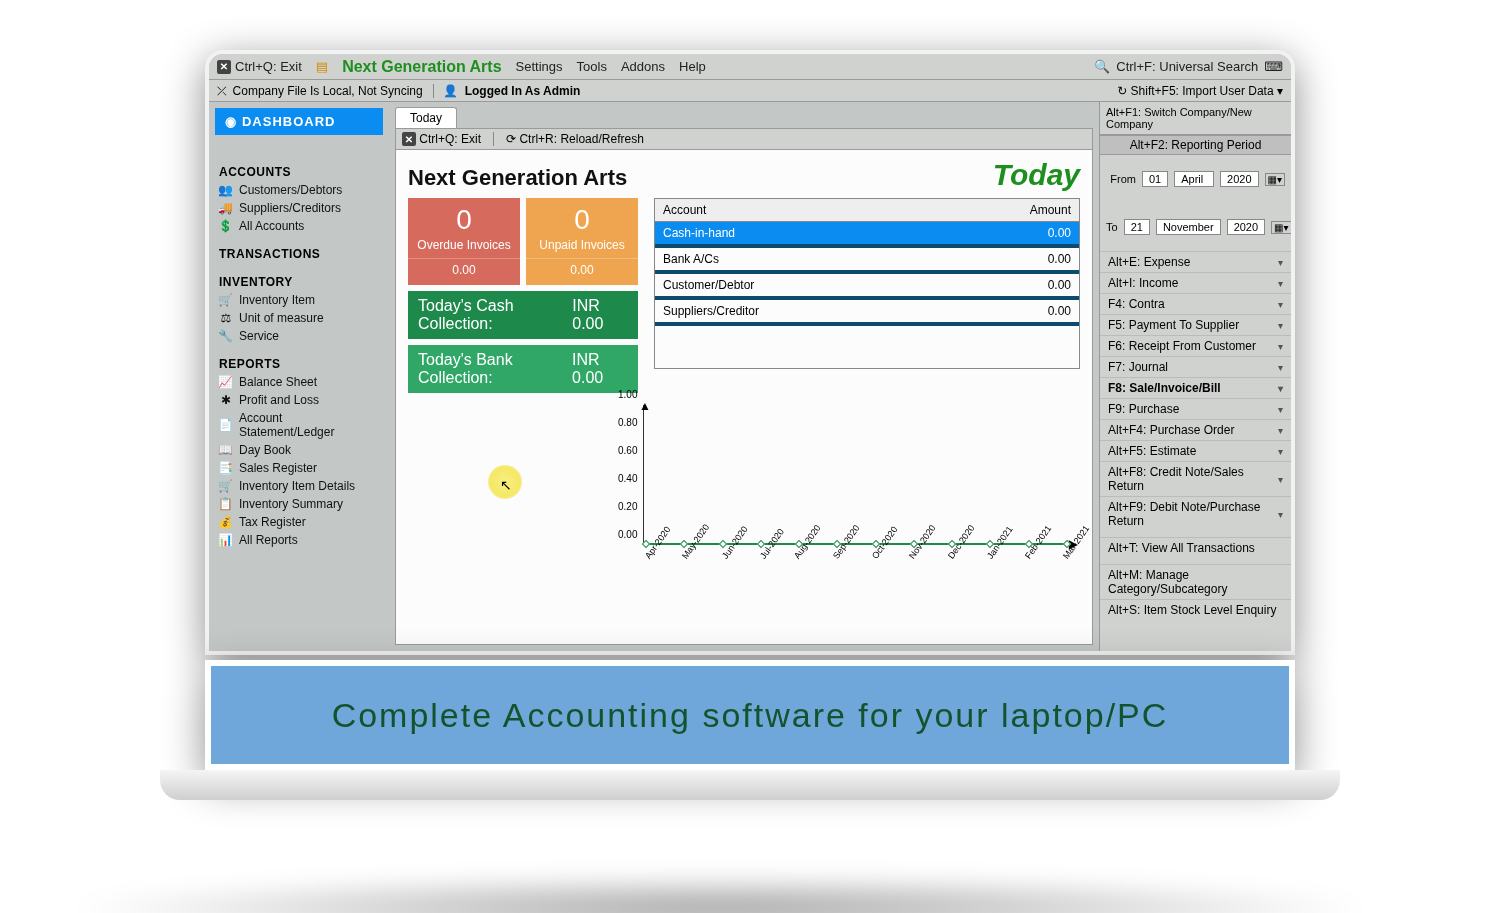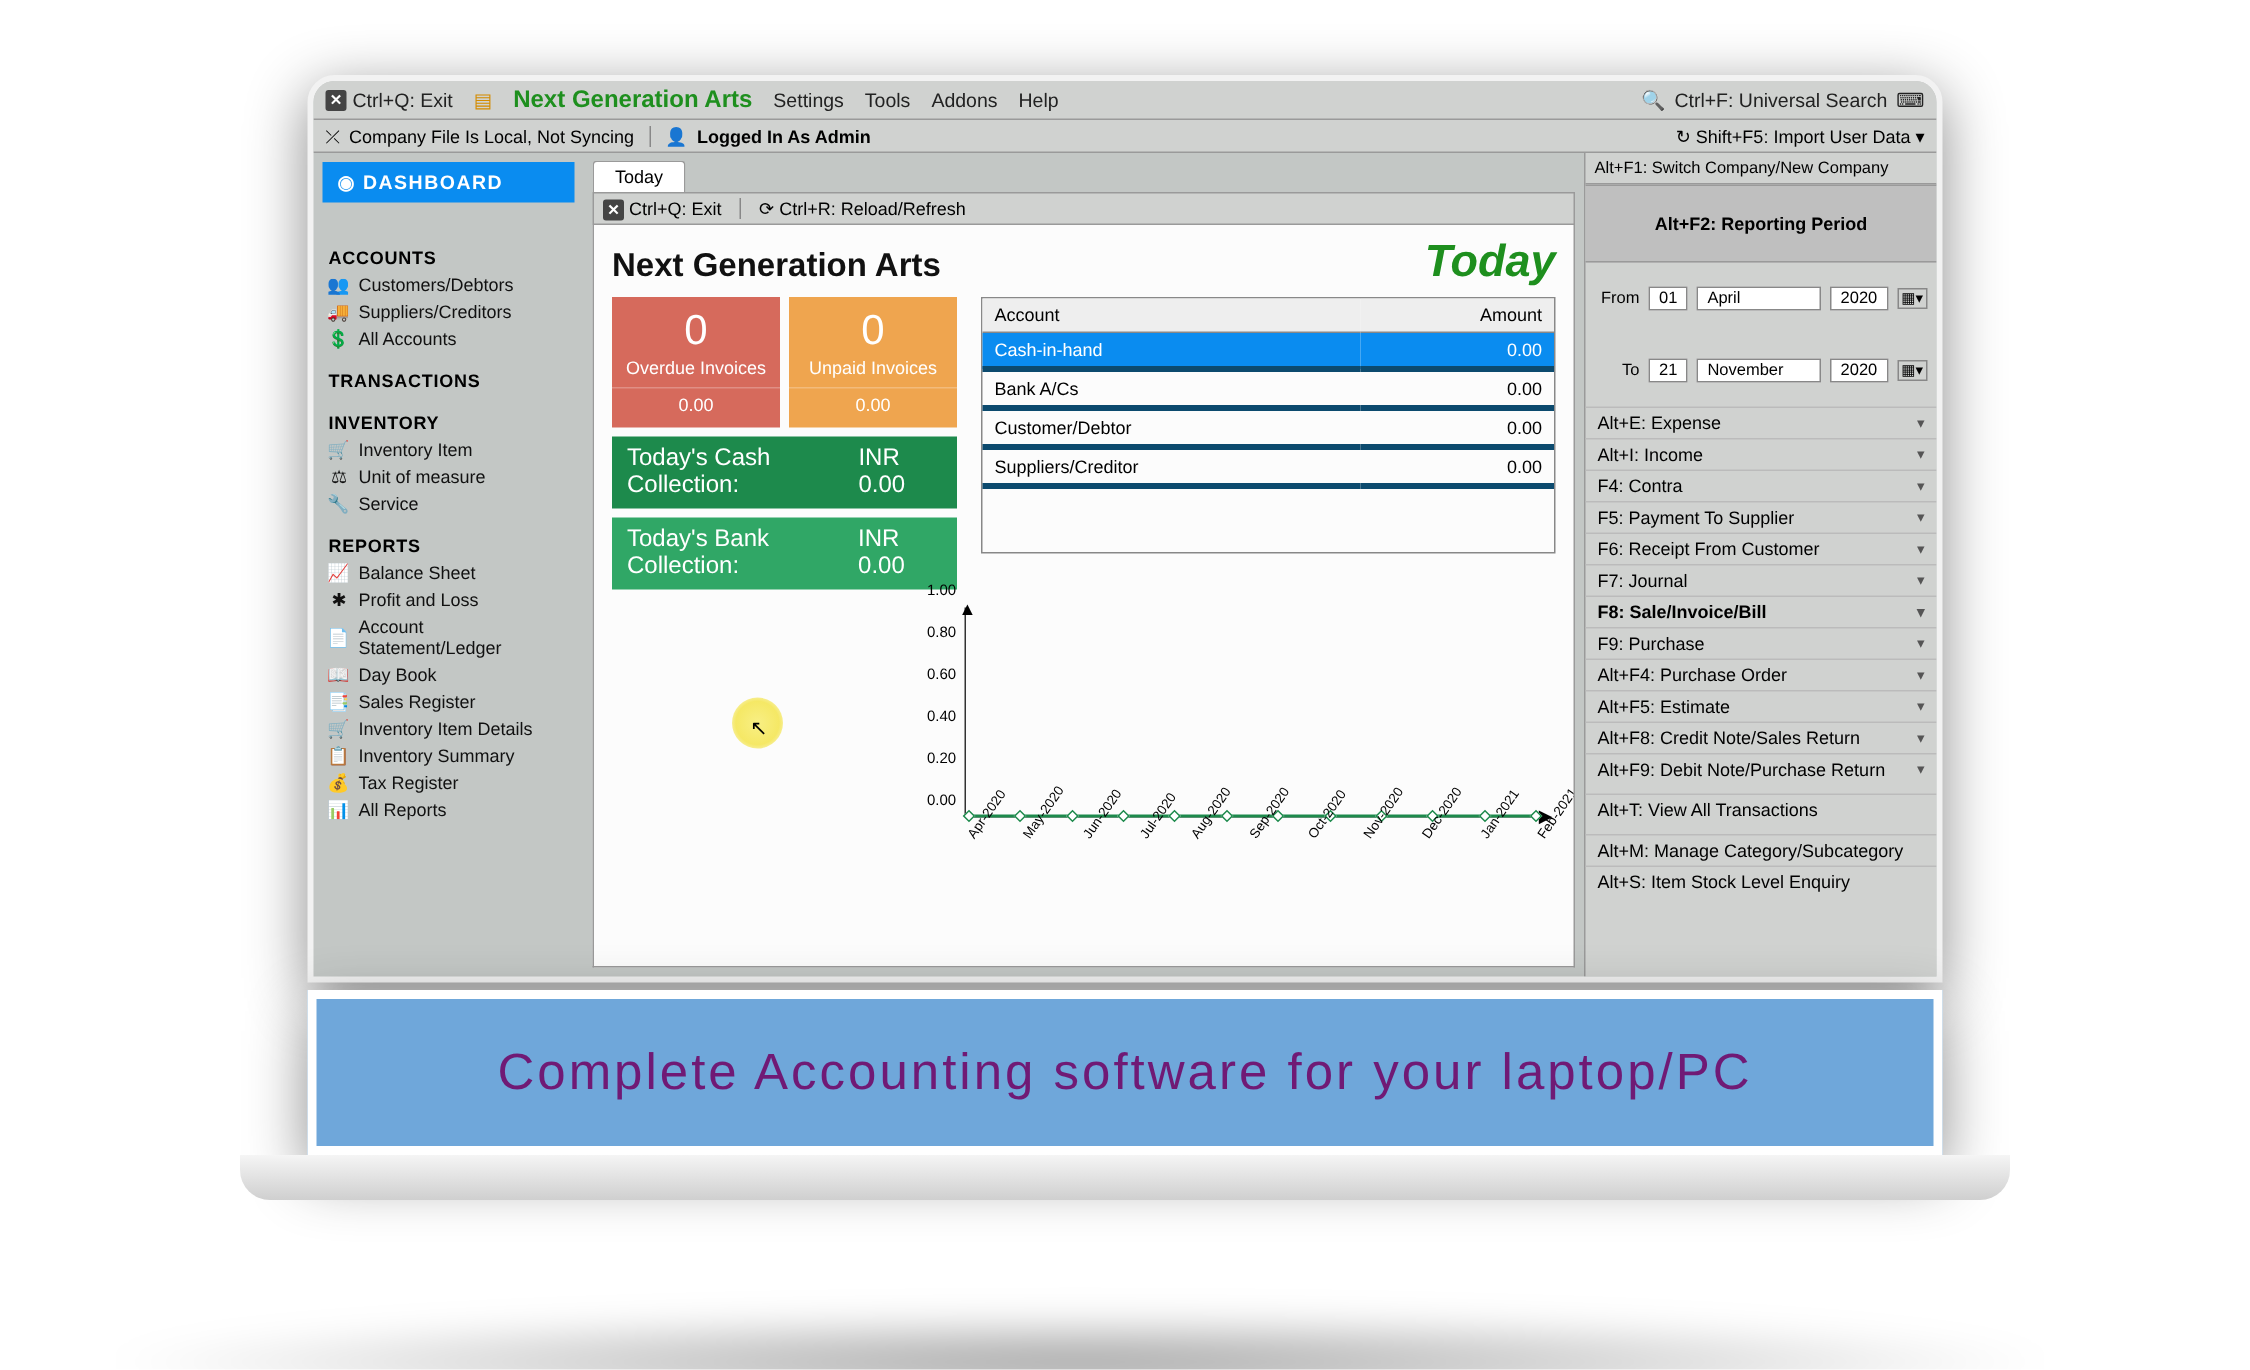--- a/index.html
+++ b/index.html
@@ -1,20 +1,20 @@
 <!DOCTYPE html>
 <html><head>
 <meta charset="utf-8">
 <style>
   *{box-sizing:border-box;margin:0;padding:0;font-family:"Segoe UI",Tahoma,Arial,sans-serif;}
   body{background:#fff;width:1500px;height:913px;position:relative;overflow:hidden;}
   .laptop{position:absolute;left:140px;top:10px;width:1220px;height:820px;}
   .laptop-shadow{position:absolute;left:60px;bottom:-30px;width:1320px;height:70px;background:radial-gradient(ellipse at center,rgba(0,0,0,.35) 0%,rgba(0,0,0,0) 70%);filter:blur(10px);}
   .screen{position:absolute;left:65px;top:40px;right:65px;bottom:175px;background:#c3c7c5;border:4px solid #f2f2f2;border-radius:18px 18px 0 0;box-shadow:0 10px 40px rgba(0,0,0,.45);overflow:hidden;}
-  .banner{position:absolute;left:65px;right:65px;bottom:60px;height:110px;background:#6fa7da;border:6px solid #fff;display:flex;align-items:center;justify-content:center;color:#701a75;font-size:34px;letter-spacing:2px;box-shadow:0 14px 40px rgba(0,0,0,.45);}
+  .banner{position:absolute;left:65px;right:65px;bottom:60px;height:110px;background:#6fa7da;border:6px solid #fff;display:flex;align-items:center;justify-content:center;color:#14532d;font-size:34px;letter-spacing:2px;box-shadow:0 14px 40px rgba(0,0,0,.45);}
   .base{position:absolute;left:20px;right:20px;bottom:30px;height:30px;background:linear-gradient(#f5f5f5,#cfcfcf);border-radius:0 0 20px 20px;}
 
   
   .menubar{height:26px;background:#d0d2d0;display:flex;align-items:center;gap:14px;padding:0 8px;font-size:13px;color:#222;border-bottom:1px solid #9a9a9a;}
   .menubar .exit{display:flex;align-items:center;gap:4px;}
   .menubar .app-title{color:#1e8f1e;font-weight:700;font-size:16px;}
   .menubar .right{margin-left:auto;display:flex;align-items:center;gap:6px;}
   .statusbar{height:22px;background:#d0d2d0;display:flex;align-items:center;padding:0 8px;font-size:12px;border-bottom:1px solid #9a9a9a;gap:6px;}
   .statusbar .right{margin-left:auto;}
   .sep{width:1px;height:14px;background:#888;margin:0 4px;}
@@ -65,23 +65,23 @@
   .x-axis{position:absolute;left:25px;right:10px;bottom:40px;border-top:1px solid #333;}
   .arrow-y{position:absolute;left:21px;top:-6px;font-size:12px;}
   .arrow-x{position:absolute;right:2px;bottom:34px;font-size:12px;}
   .ytick{position:absolute;right:calc(100% - 23px);font-size:10px;transform:translateY(-50%);white-space:nowrap;}
   .xlabels{position:absolute;left:25px;right:10px;bottom:0;height:40px;display:flex;justify-content:space-between;}
   .xl{font-size:9px;transform:rotate(-55deg);transform-origin:left top;white-space:nowrap;position:relative;top:10px;}
   .plotline{position:absolute;left:25px;right:10px;bottom:40px;height:2px;background:#1d8a4c;display:flex;justify-content:space-between;align-items:center;}
   .marker{width:6px;height:6px;background:#fff;border:1px solid #1d8a4c;transform:rotate(45deg);}
 
   
-  .rpanel{width:235px;background:#d0d2d0;display:flex;flex-direction:column;font-size:12px;border-left:1px solid #9a9a9a;}
+  .rpanel{width:192px;background:#d0d2d0;display:flex;flex-direction:column;font-size:12px;border-left:1px solid #9a9a9a;}
   .rp-top{padding:4px 6px;border-bottom:1px solid #9a9a9a;font-size:11px;}
-  .rp-head{background:#bfbfbf;text-align:center;font-weight:700;padding:18px 0;border-top:1px solid #9a9a9a;border-bottom:1px solid #9a9a9a;font-size:12px;}
+  .rp-head{background:#bfbfbf;text-align:center;font-weight:400;padding:2px 0;border-top:1px solid #9a9a9a;border-bottom:1px solid #9a9a9a;font-size:12px;}
   .date-row{display:flex;align-items:center;gap:6px;padding:16px 6px;}
   .date-row .fld{background:#fff;border:1px solid #888;padding:1px 6px;font-size:11px;}
   .date-row .lab{width:30px;text-align:right;font-size:11px;}
   .cal{border:1px solid #888;padding:0 2px;font-size:10px;}
   .short-row{display:flex;align-items:center;justify-content:space-between;padding:3px 8px;border-top:1px solid #bbb;cursor:pointer;}
   .short-row .dd{color:#555;font-size:10px;}
   .short-row.bold{font-weight:700;}
   .gap{height:6px;}
 
   .xicon{display:inline-flex;width:14px;height:14px;background:#444;color:#fff;font-size:10px;align-items:center;justify-content:center;border-radius:2px;font-weight:700;}

